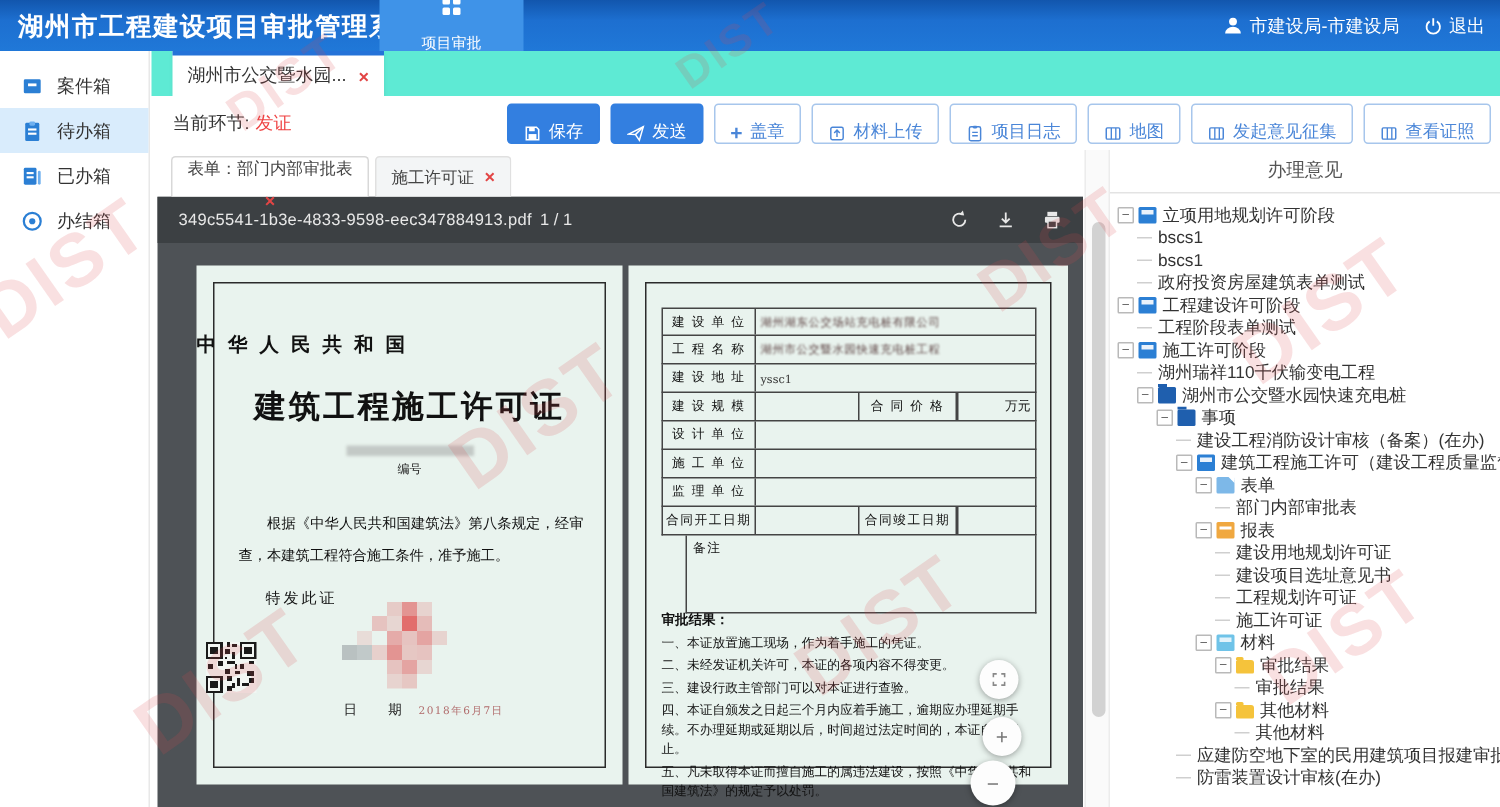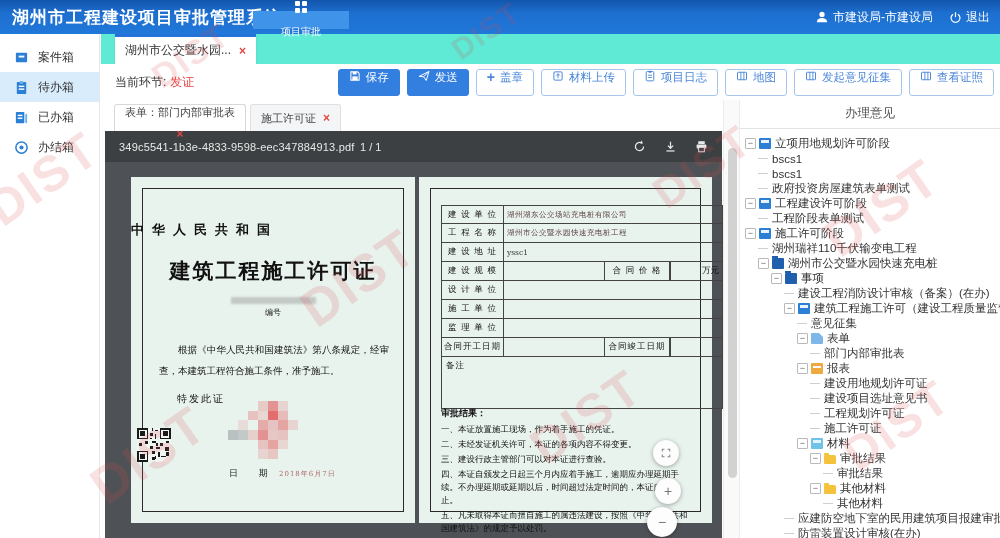--- a/index.html
+++ b/index.html
@@ -6,21 +6,21 @@
   html,body { width:1000px; height:538px; overflow:hidden; }
   body { font-family:"Liberation Sans", sans-serif; background:#fff; position:relative; }
 
   .app { position:absolute; inset:0; width:1000px; height:538px; overflow:hidden; }
 
   
   .hdr { position:absolute; left:0; top:0; right:0; height:34px;
          background:linear-gradient(180deg,#1256ad 0%,#1d6fd0 40%,#2078d8 100%);
          display:flex; align-items:center; color:#fff; z-index:5; }
   .hdr-title { font-size:17px; font-weight:bold; padding-left:12px; letter-spacing:1px; }
-  .nav-tab { position:absolute; left:253px; top:11px; width:96px; height:18px; background:#3f93e8;
+  .nav-tab { position:absolute; left:253px; top:0; width:96px; height:34px; background:#3f93e8;
              display:flex; flex-direction:column; align-items:center; justify-content:center; gap:12px; cursor:pointer; }
   .grid-ico { display:grid; grid-template-columns:5px 5px; grid-template-rows:5px 5px; gap:2px; }
   .grid-ico i { background:#fff; border-radius:1px; }
   .nav-tab span { font-size:10px; color:#fff; }
   .hdr-right { position:absolute; right:10px; top:0; height:34px; display:flex; align-items:center; gap:16px; font-size:12px; }
   .hdr-right .hitem { display:flex; align-items:center; gap:4px; cursor:pointer; }
   .hdr-right svg { display:block; }
 
   
   .sidebar { position:absolute; left:0; top:34px; width:100px; bottom:0; background:#fff;
@@ -36,21 +36,21 @@
           border-top:3px solid #2472d8; box-shadow:0 1px 3px rgba(0,0,0,.08);
           display:flex; align-items:center; gap:8px; padding:0 10px; font-size:12px; color:#333; cursor:pointer; }
   .xclose { color:#e24545; font-weight:bold; font-size:12px; cursor:pointer; }
 
   
   .toolbar { position:absolute; left:101px; top:64px; right:0; height:36px; background:#fff;
              display:flex; align-items:center; z-index:2; }
   .step { font-size:12px; color:#333; padding-left:14px; white-space:nowrap; }
   .step b { color:#ef4444; font-weight:normal; margin-left:4px; }
   .tb-btns { margin-left:auto; display:flex; align-items:center; gap:7px; padding-right:6px; }
-  .btn { height:27px; display:flex; align-items:flex-start; gap:5px; padding:0 10px; font-size:11.5px;
+  .btn { height:27px; display:flex; align-items:flex-end; gap:5px; padding:0 10px; font-size:11.5px;
          border-radius:3px; cursor:pointer; white-space:nowrap; }
   .btn.primary { background:#337fe0; color:#fff; border:1px solid #337fe0; }
   .btn.ghost { background:#fff; color:#4a86d8; border:1px solid #a7c6ec; }
   .btn svg { display:block; }
   .plus-glyph { font-size:14px; font-weight:bold; line-height:1; }
 
   
   .ftab-row { position:absolute; left:101px; top:100px; width:622px; height:31px; background:#fff;
               display:flex; align-items:flex-end; gap:4px; padding-left:13px; z-index:2; }
   .ftab { height:27px; display:flex; align-items:center; gap:7px; padding:0 10px; font-size:11px;
@@ -82,24 +82,24 @@
   .lp-no { position:absolute; left:0; right:0; top:130px; text-align:center; font-size:8px; color:#222; }
   .lp-body { position:absolute; left:28px; right:26px; top:162px; font-size:9.5px; line-height:21px;
              color:#111; text-indent:2em; text-align:justify; }
   .lp-issue { position:absolute; left:46px; top:215px; font-size:10px; color:#111; letter-spacing:2px; }
   .lp-qr { position:absolute; left:6px; top:251px; }
   .lp-seal { position:absolute; left:97px; top:224px; }
   .lp-date { position:absolute; left:98px; top:290px; font-size:9px; color:#222; letter-spacing:9px; }
   .lp-dateval { position:absolute; left:148px; top:292px; font-size:7px; color:#b06a6a; filter:blur(.4px); letter-spacing:1px; }
 
   
-  .permit-table { position:absolute; left:22px; top:28px; width:282px; font-family:"DejaVu Serif","Liberation Serif",serif; }
+  .permit-table { position:absolute; left:22px; top:28px; width:250px; font-family:"DejaVu Serif","Liberation Serif",serif; }
   .prow { display:flex; border:1px solid #444; border-top:none; min-height:19px; align-items:stretch; }
   .prow:first-child { border-top:1px solid #444; }
-  .prow.tall { height:52px; }
+  .prow.tall { height:52px;margin-left:16px; }
   .plabel { width:62px; border-right:1px solid #444; font-size:8.5px; letter-spacing:1px;
             display:flex; align-items:center; justify-content:center; color:#111; flex:none; }
   .prow.tall .plabel { border-right:none; justify-content:flex-start; align-items:flex-start; padding:3px 0 0 4px; width:auto; }
   .pval { font-size:7.5px; color:#333; display:flex; align-items:center; padding:0 3px; overflow:hidden; }
   .pval.grow { flex:1; }
   .pval .blurtxt { font-style:normal; color:#5d4343; filter:blur(.7px); white-space:nowrap; letter-spacing:.5px; }
   .plabel.mid { border-left:1px solid #444; width:66px; }
   .pval.unit { width:52px; justify-content:flex-end; border-left:1px solid #444; font-size:8.5px; color:#111; }
   .notes-title { position:absolute; left:22px; top:230px; font-size:9px; font-weight:bold; color:#111; }
   .notes { position:absolute; left:22px; right:18px; top:246px; font-size:8.5px; color:#111; line-height:13px; }
@@ -531,24 +531,20 @@
         <div class="trow" style="padding-left: 44px;">
           <span class="tdash"></span>
           <span>建设工程消防设计审核（备案）(在办)</span>
         </div>
         <div class="trow" style="padding-left: 44px;">
           <span class="texp">−</span>
           <span class="tico stage"></span>
           <span>建筑工程施工许可（建设工程质量监督手续</span>
         </div>
         <div class="trow" style="padding-left: 57px;">
-          <span class="tdash"></span>
-          <span>意见征集</span>
-        </div>
-        <div class="trow" style="padding-left: 57px;">
           <span class="texp">−</span>
           <span class="tico form"></span>
           <span>表单</span>
         </div>
         <div class="trow" style="padding-left: 70px;">
           <span class="tdash"></span>
           <span>部门内部审批表</span>
         </div>
         <div class="trow" style="padding-left: 57px;">
           <span class="texp">−</span>

